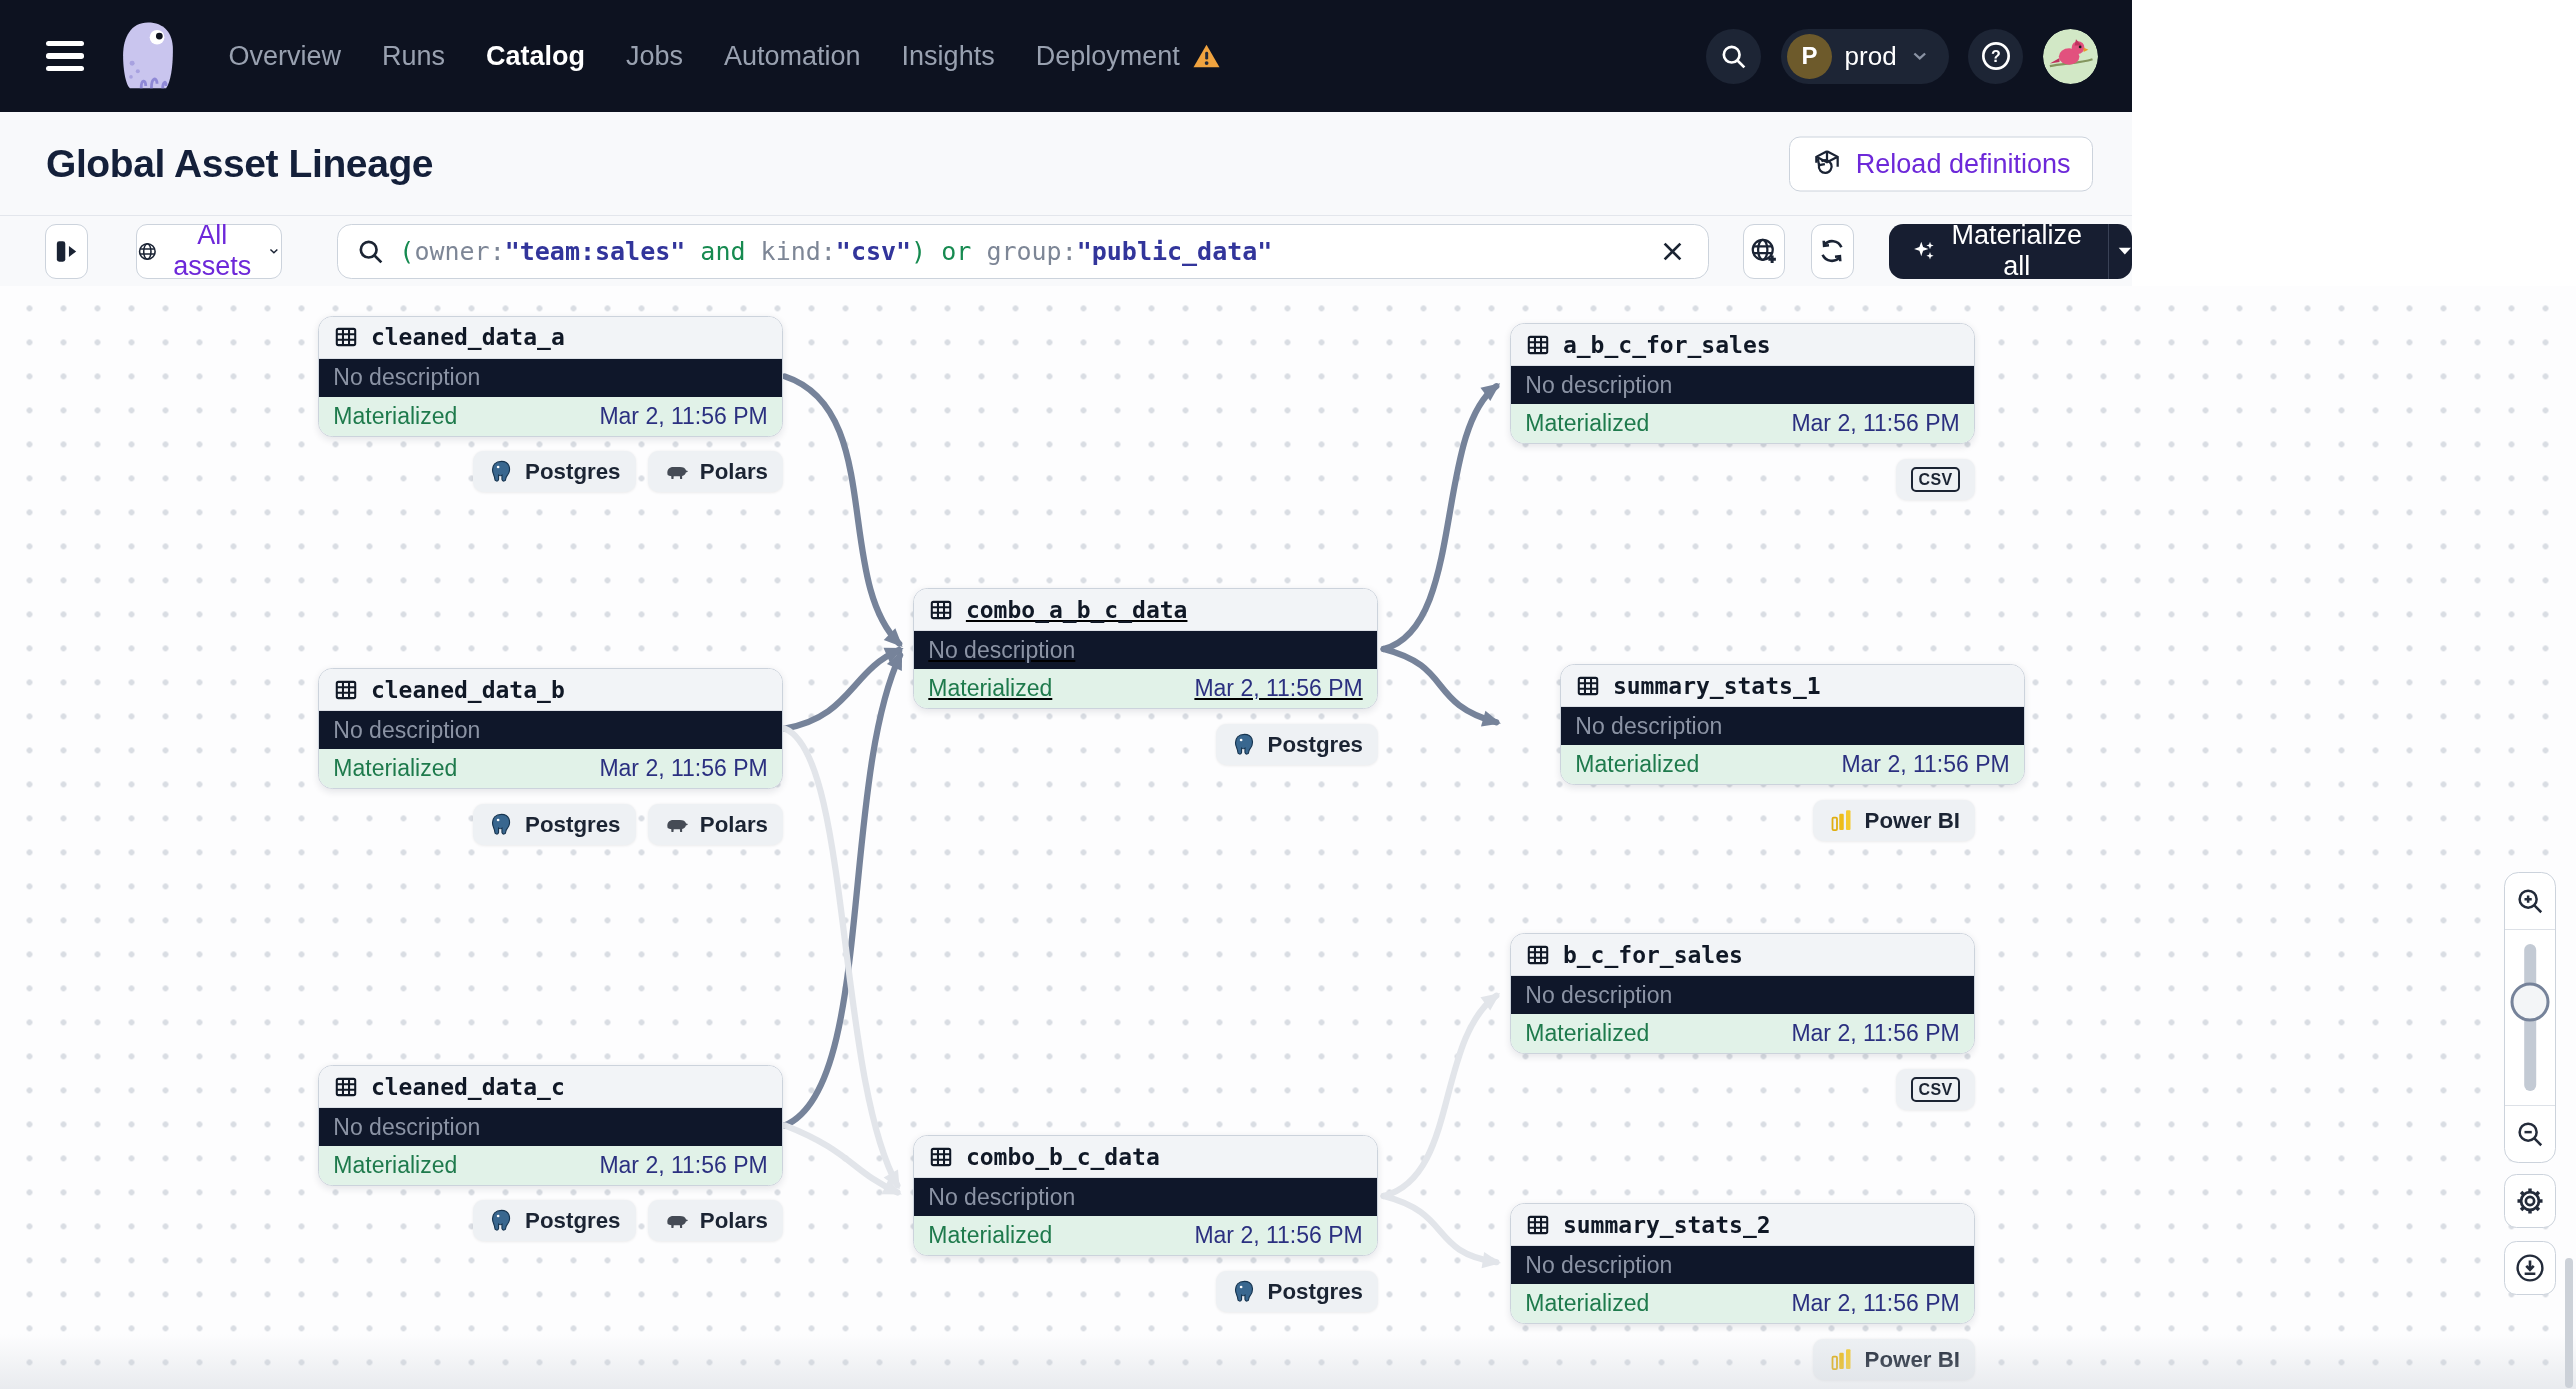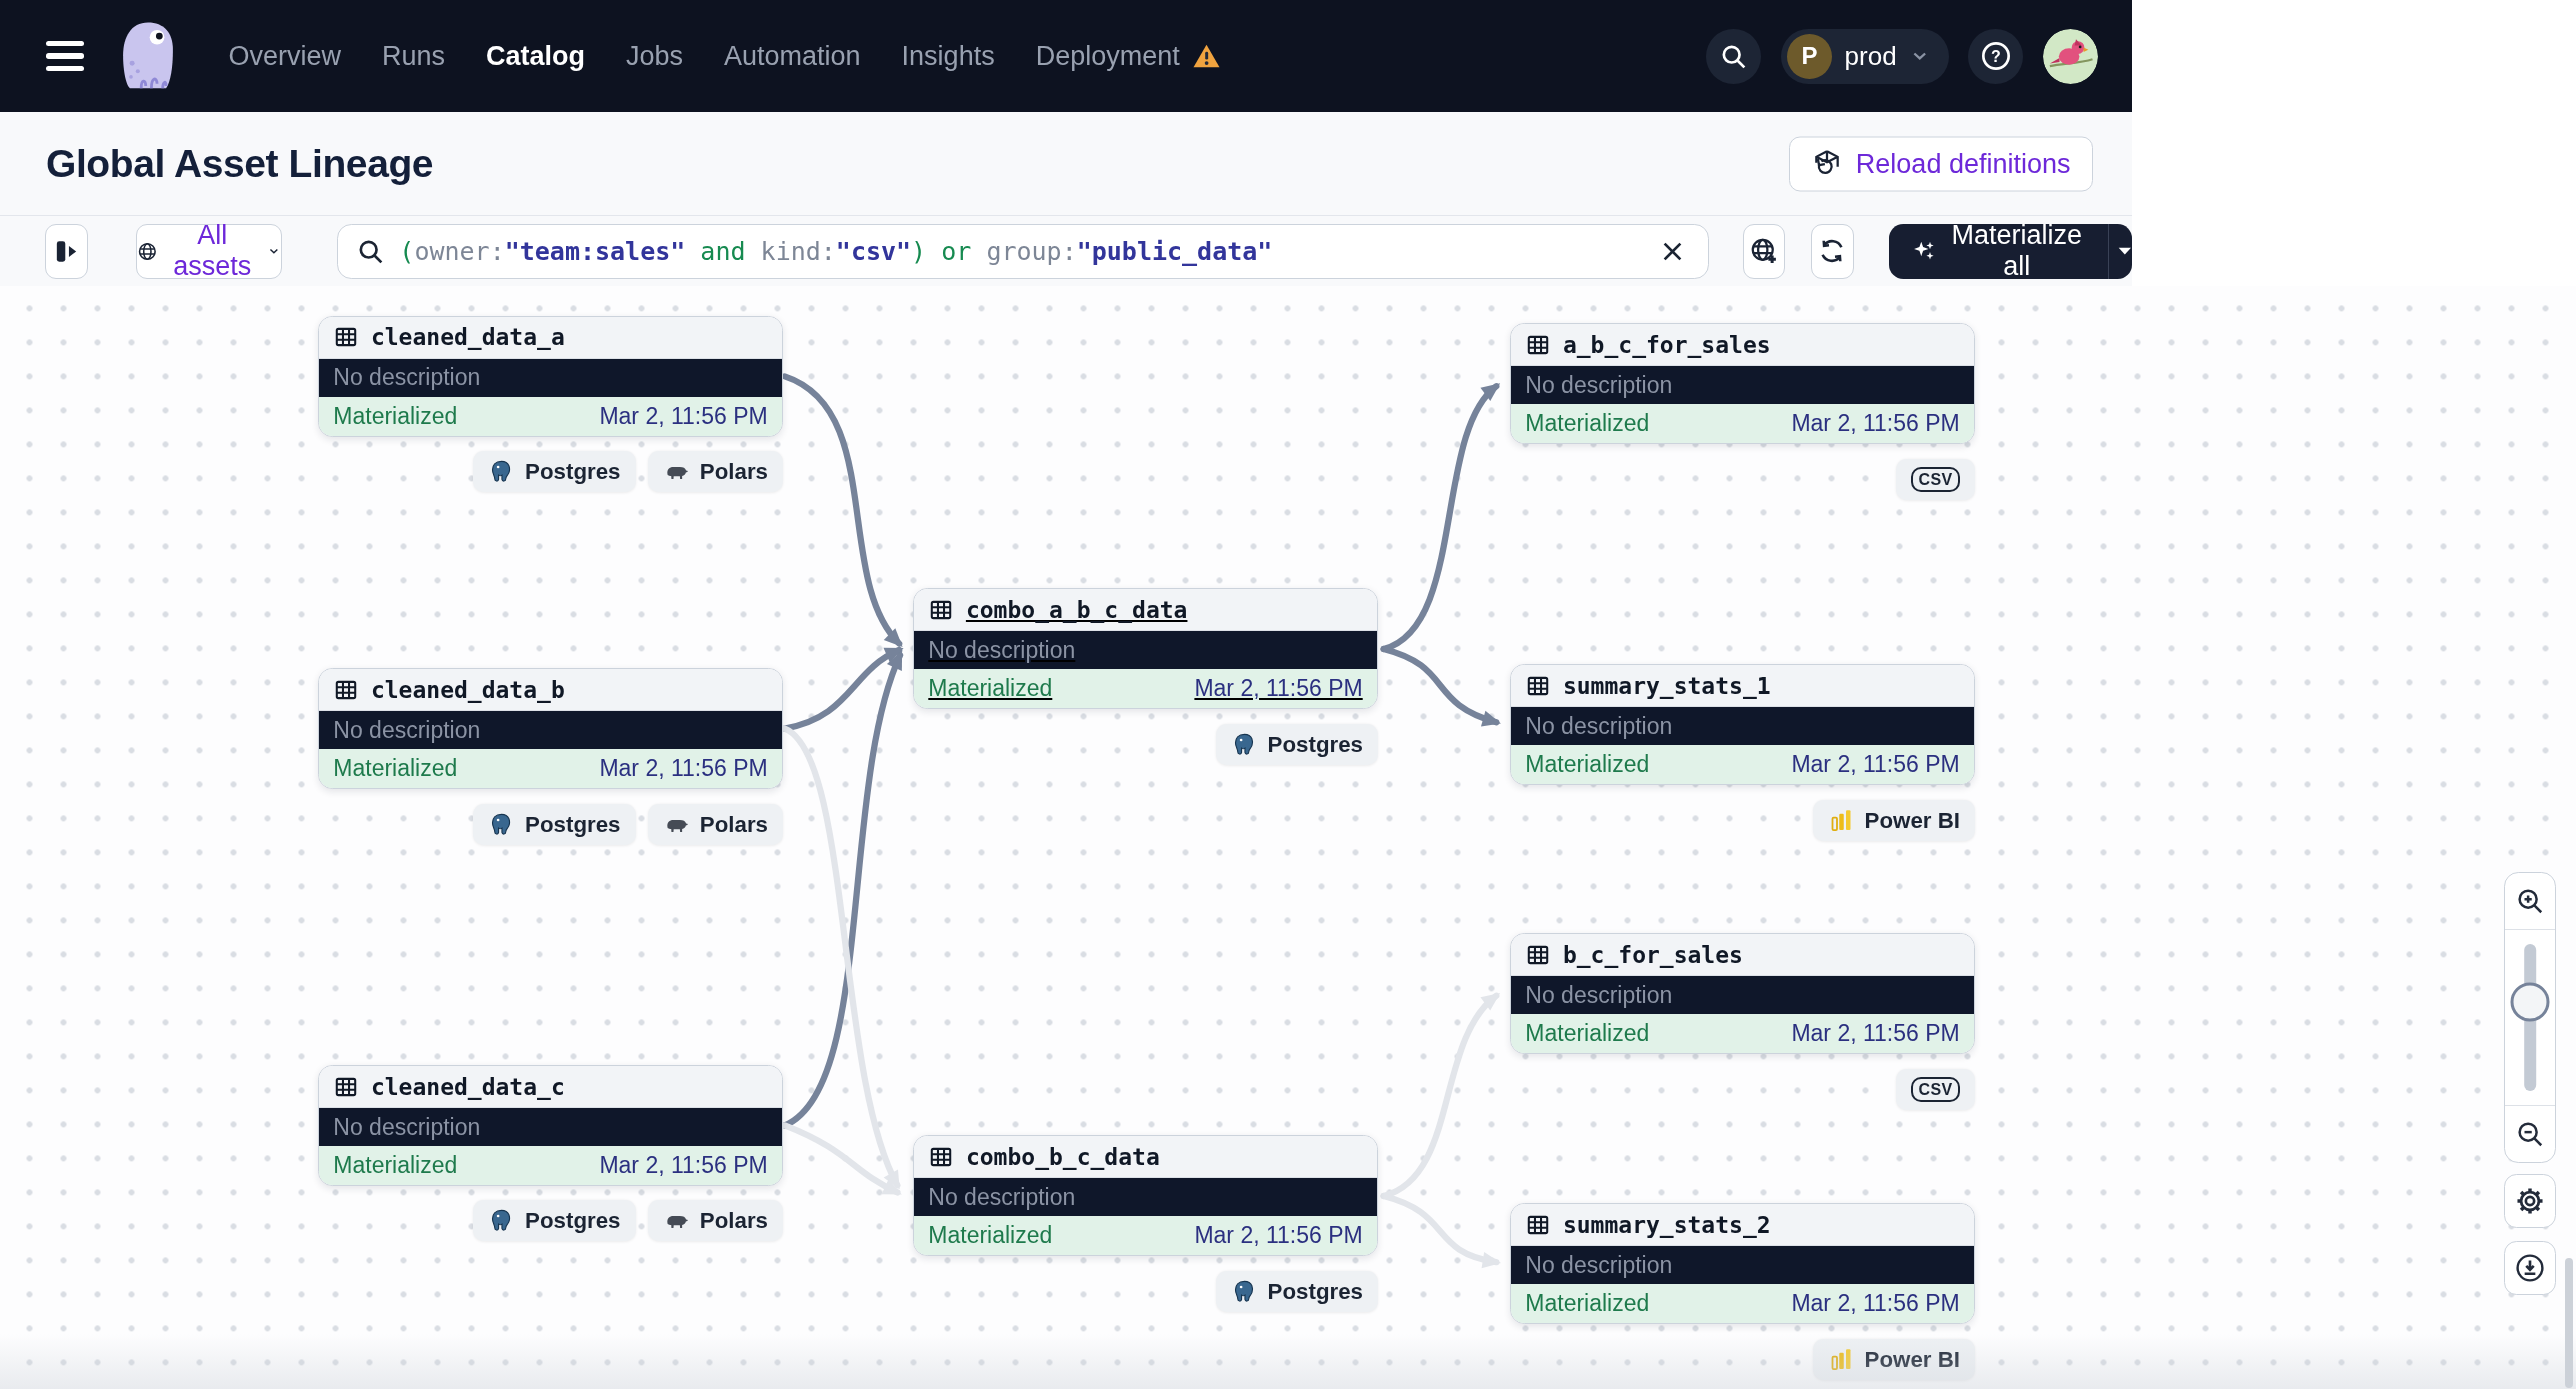--- a/index.html
+++ b/index.html
@@ -59,21 +59,21 @@
       box-shadow:0 2.7px 7.2px rgba(20,30,50,.10);box-sizing:border-box;cursor:pointer;}
   .node-header{height:41px;display:flex;align-items:center;gap:11.6px;padding:0 14.3px;background:#f2f4f7;border-bottom:0.9px solid #dde1e7;}
   .node-name{font-family:"DejaVu Sans Mono",monospace;font-weight:700;font-size:23px;color:#101826;}
   .node-desc{height:38px;display:flex;align-items:center;padding:0 14.3px;font-size:23px;color:#8b93a4;background:#0f172a;}
   .node-status{height:39px;display:flex;align-items:center;justify-content:space-between;padding:0 14.3px;background:#e1f2e8;font-size:23px;}
   .status-label{color:#1e7a4c;}
   .status-time{color:#2b3080;}
   .tag-row{position:absolute;width:465px;display:flex;gap:12.5px;justify-content:flex-end;}
   .tag{height:41px;display:flex;align-items:center;gap:9.8px;padding:0 15px;background:#eef1f4;border-radius:10.7px;
       font-weight:700;font-size:22.3px;color:#1b2433;box-shadow:0 0.9px 2.7px rgba(0,0,0,.07);cursor:pointer;}
-  .tag .kbd{font-size:16px;font-weight:700;border:2.2px solid #1b2433;border-radius:10px;padding:0 5.4px;line-height:21.5px;
+  .tag .kbd{font-size:16px;font-weight:700;border:2.2px solid #1b2433;border-radius:5px;padding:0 5.4px;line-height:21.5px;
       letter-spacing:0.4px;text-transform:uppercase;}
 
   
   .zoom-panel{position:absolute;left:2504px;top:586px;width:52px;height:291px;background:#fff;border:1.8px solid #ccd3dc;
       border-radius:14.3px;box-sizing:border-box;display:flex;flex-direction:column;}
   .zp-btn{height:57px;border:none;background:none;display:flex;align-items:center;justify-content:center;cursor:pointer;color:#232b3a;}
   .zp-top{border-bottom:1.8px solid #dde1e7;border-radius:12.5px 12.5px 0 0;}
   .zp-bottom{border-top:1.8px solid #dde1e7;border-radius:0 0 12.5px 12.5px;}
   .zp-slider{flex:1;position:relative;}
   .zp-track{position:absolute;left:50%;transform:translateX(-50%);top:14.3px;bottom:14.3px;width:11.6px;border-radius:6.3px;background:#c3cad4;}
@@ -412,21 +412,21 @@
           <div class="node-status">
             <span class="status-label">Materialized</span>
             <span class="status-time">Mar 2, 11:56 PM</span>
           </div>
         </div>
         <div class="tag-row" style="left: 1510px; top: 173px;">
           <div class="tag">
             <span class="kbd">csv</span>
           </div>
         </div>
-        <div class="node" style="left: 1510px; top: 378px;">
+        <div class="node" style="left: 1560px; top: 378px;">
           <div class="node-header">
             <svg width="26" height="26" viewBox="0 0 24 24" fill="none" stroke="#101826" stroke-width="1.9">
               <rect x="3.5" y="4.5" width="17" height="15" rx="1.5"></rect>
               <path d="M3.5,9.5 H20.5 M3.5,14.5 H20.5 M9.2,4.5 V19.5 M14.8,4.5 V19.5"></path>
             </svg>
             <span class="node-name">summary_stats_1</span>
           </div>
           <div class="node-desc">No description</div>
           <div class="node-status">
             <span class="status-label">Materialized</span>

